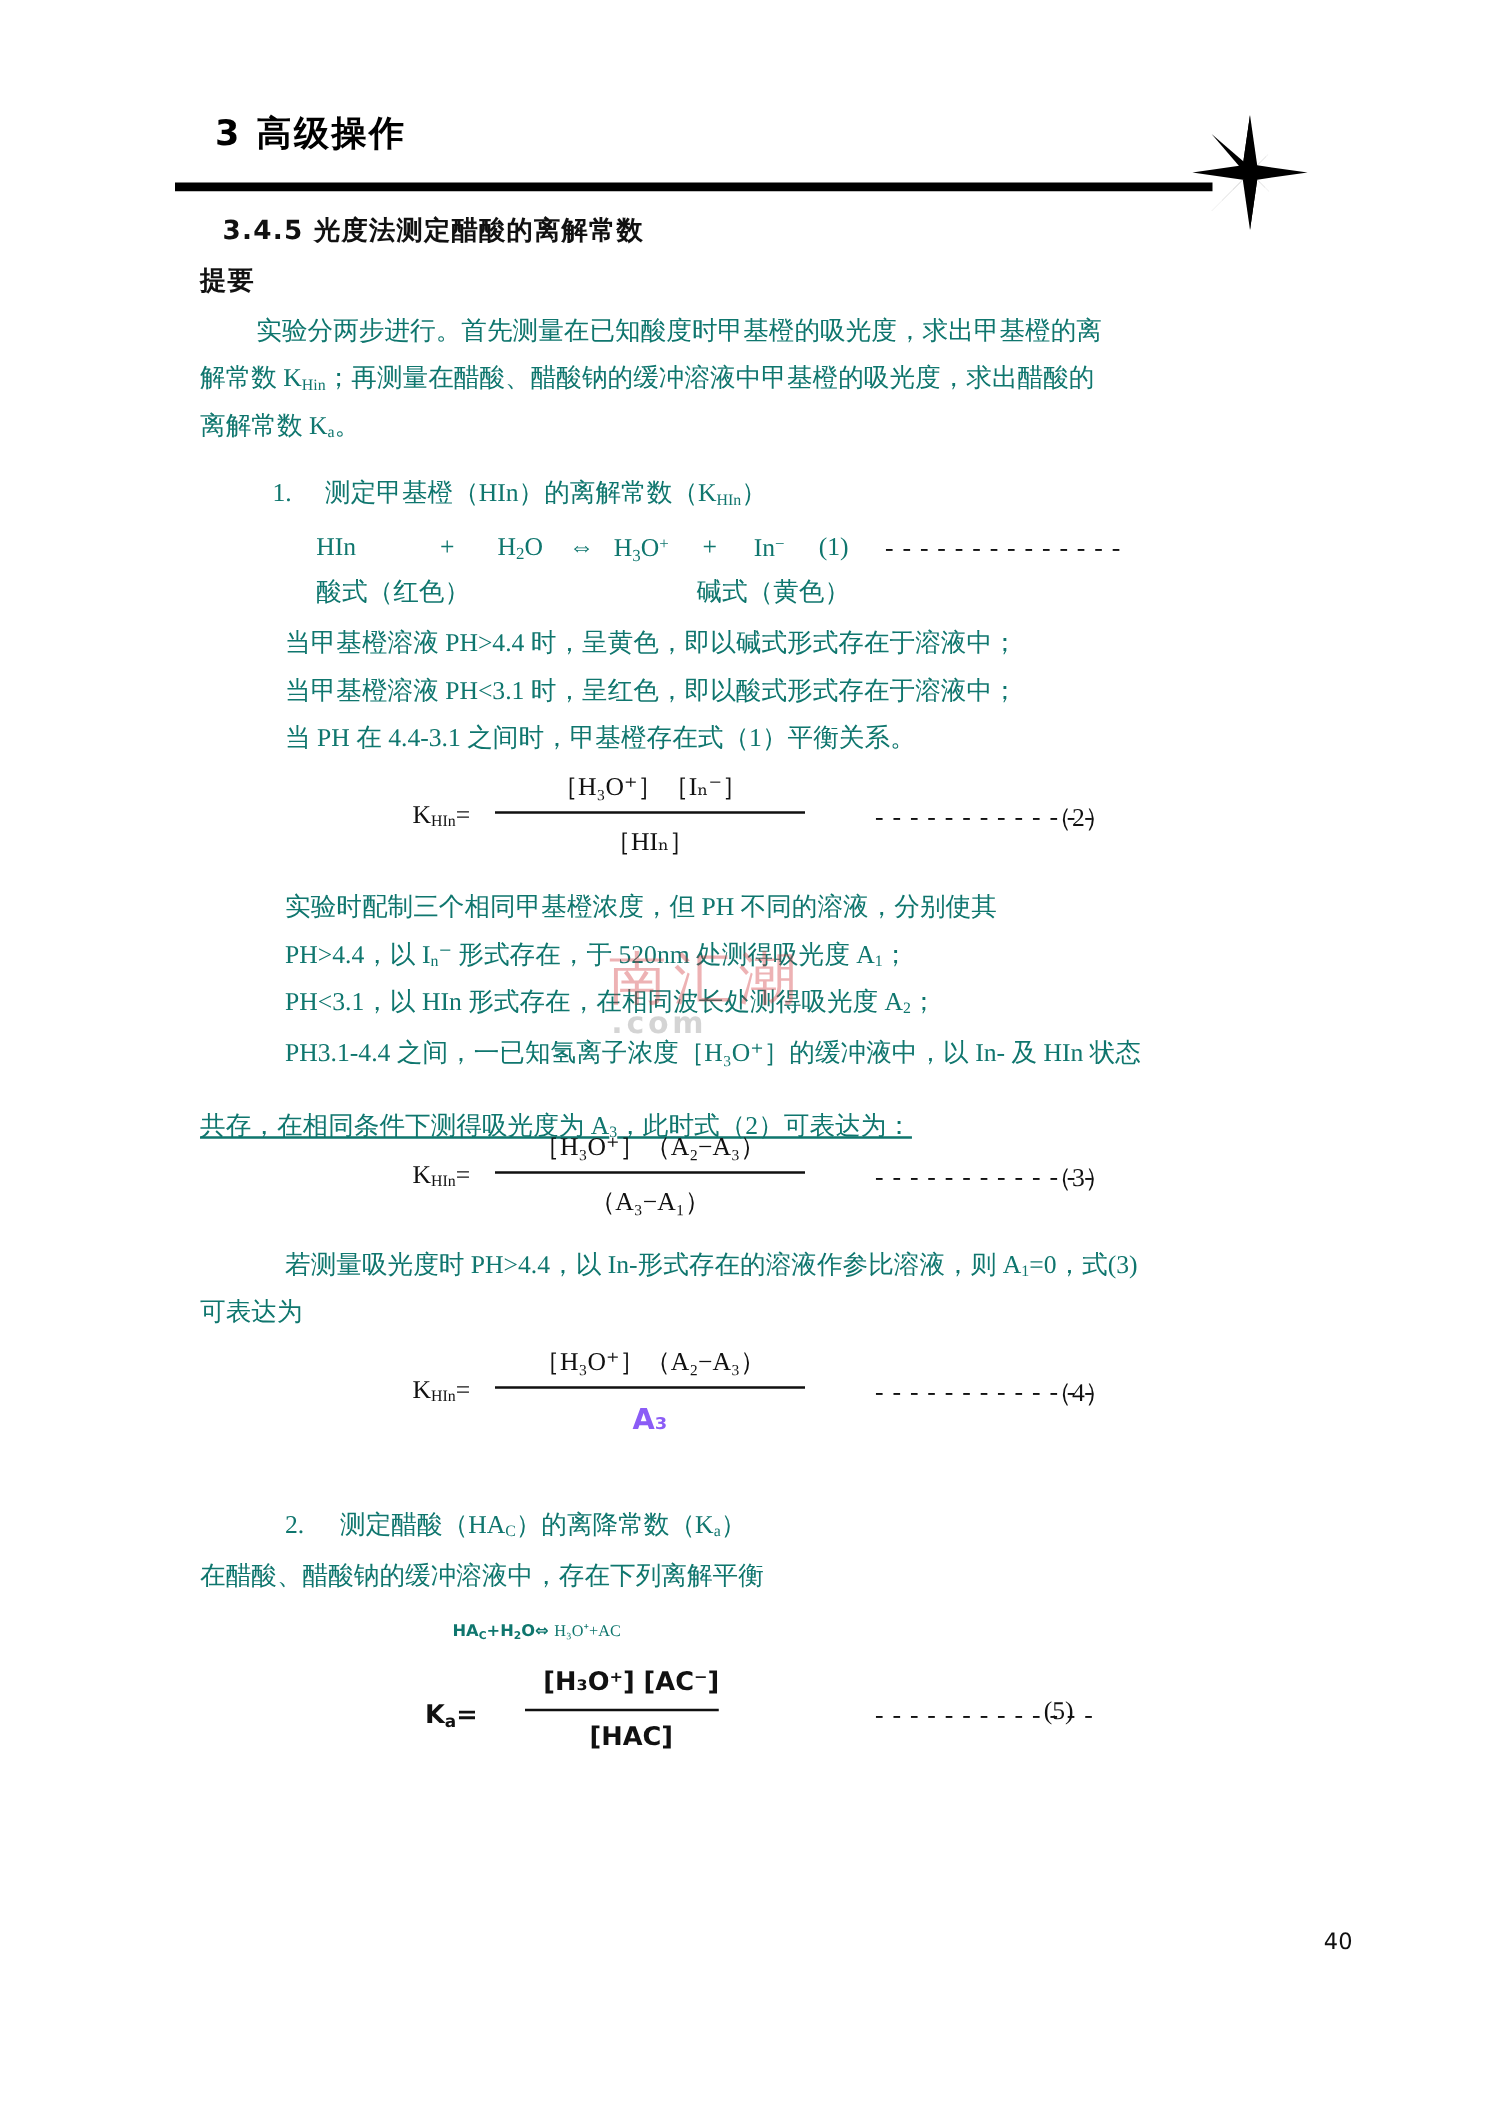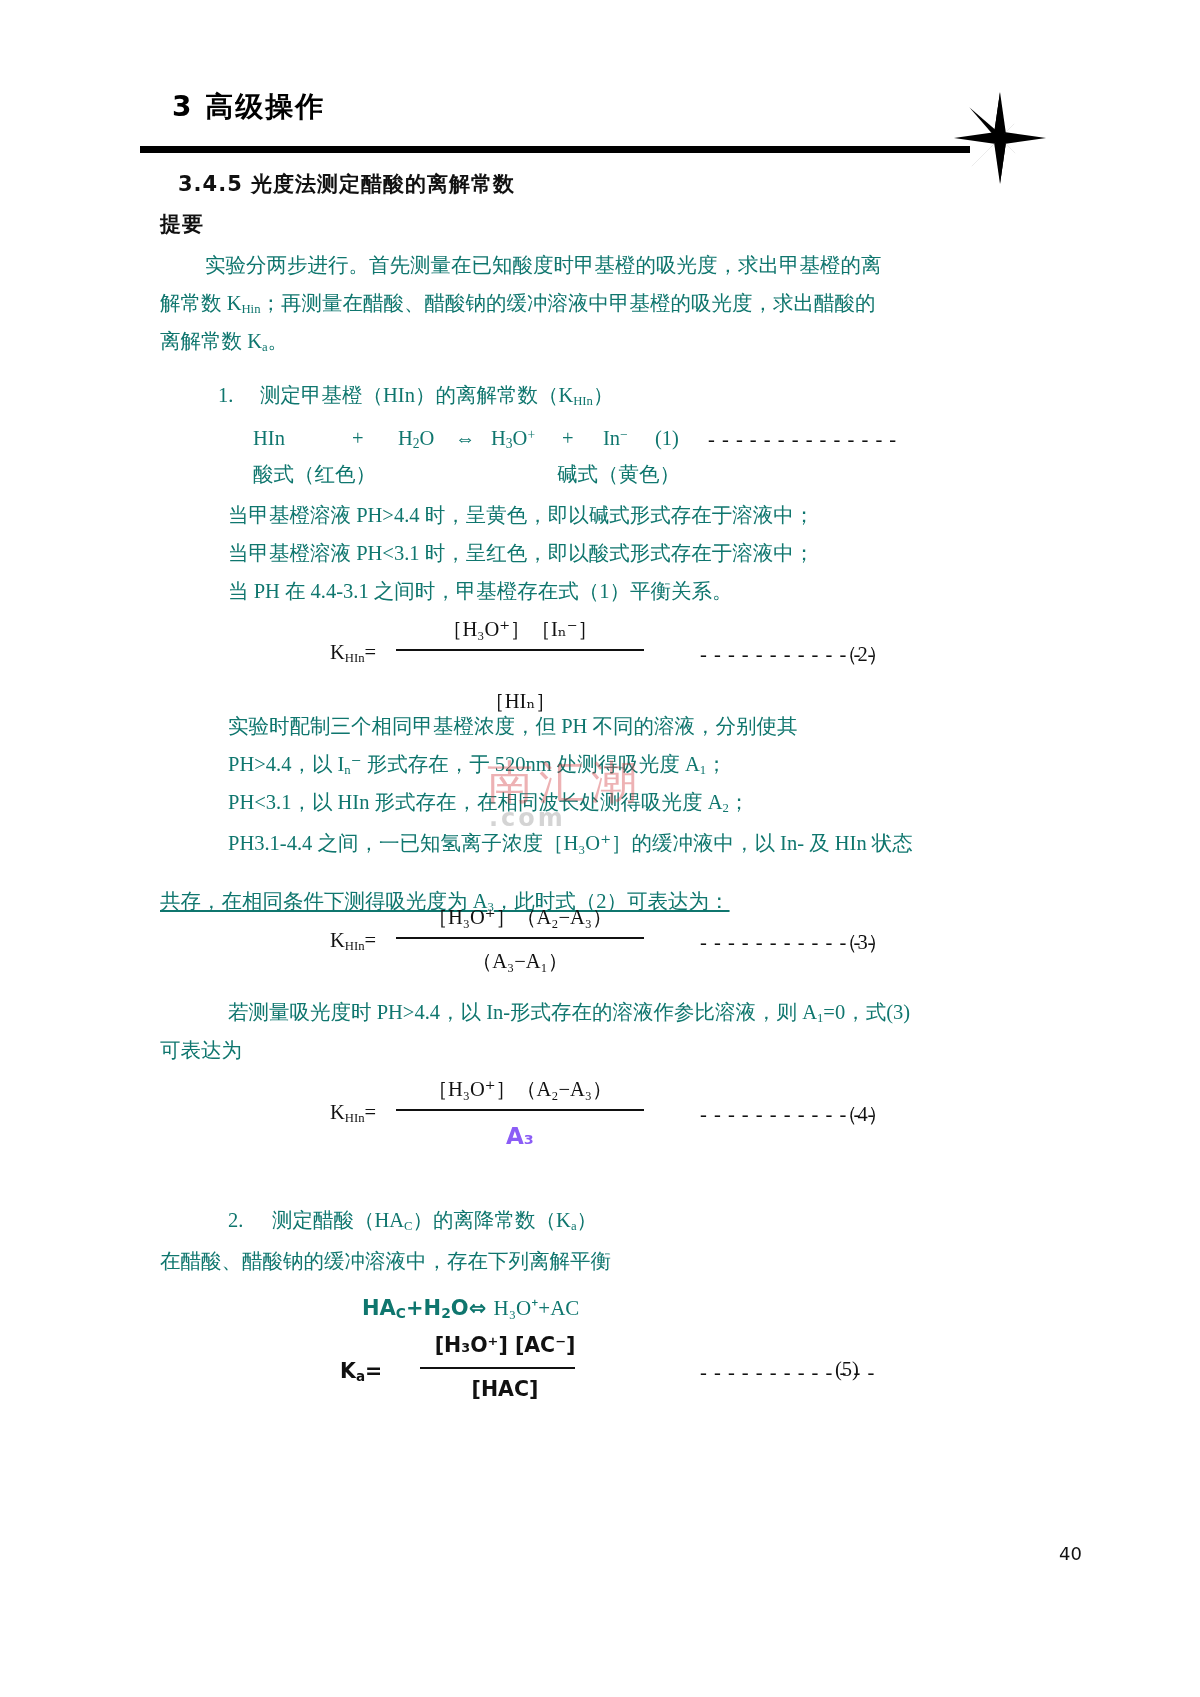--- a/index.html
+++ b/index.html
@@ -257,21 +257,21 @@
     <div class="ln" style="left:557px; top:314px;">碱式（黄色）</div>
 
     <div class="ln" style="left:228px; top:355px;">当甲基橙溶液 PH&gt;4.4 时，呈黄色，即以碱式形式存在于溶液中；</div>
     <div class="ln" style="left:228px; top:393px;">当甲基橙溶液 PH&lt;3.1 时，呈红色，即以酸式形式存在于溶液中；</div>
     <div class="ln" style="left:228px; top:431px;">当 PH 在 4.4-3.1 之间时，甲基橙存在式（1）平衡关系。</div>
 
     <div class="frac" style="left:330px; top:465px; width:300px; height:80px;">
       <div class="lhs"><span>K</span><span class="tiny-sub">HIn</span><span>=</span></div>
       <div class="num" style="left:60px; width:260px;">［H₃O⁺］［Iₙ⁻］</div>
       <div class="bar" style="left:66px; width:248px;"></div>
-      <div class="den" style="left:60px; width:260px;margin-top:28px;">［HIₙ］</div>
+      <div class="den" style="left:60px; width:260px;">［HIₙ］</div>
     </div>
     <div class="dashes" style="left:700px; top:493px;">- - - - - - - - - - - - -</div>
     <div class="eqnum" style="left:837px; top:490px;">（2）</div>
 
     <div class="ln" style="left:228px; top:566px;">实验时配制三个相同甲基橙浓度，但 PH 不同的溶液，分别使其</div>
     <div class="ln" style="left:228px; top:604px;"><span>PH&gt;4.4，以 I</span><span class="tiny-sub">n</span><span>⁻ 形式存在，于 520nm 处测得吸光度 A</span><span class="tiny-sub">1</span><span>；</span></div>
     <div class="ln" style="left:228px; top:642px;"><span>PH&lt;3.1，以 HIn 形式存在，在相同波长处测得吸光度 A</span><span class="tiny-sub">2</span><span>；</span></div>
     <div class="ln" style="left:228px; top:683px;">PH3.1-4.4 之间，一已知氢离子浓度［H₃O⁺］的缓冲液中，以 In- 及 HIn 状态</div>
     <div class="ln" style="left:160px; top:741px;text-decoration:underline;"><span>共存，在相同条件下测得吸光度为 A</span><span class="tiny-sub">3</span><span>，此时式（2）可表达为：</span></div>
 
@@ -293,21 +293,21 @@
       <div class="bar" style="left:66px; width:248px;"></div>
       <div class="den blue" style="left:60px; width:260px; top:48px;">A₃</div>
     </div>
     <div class="dashes" style="left:700px; top:953px;">- - - - - - - - - - - - -</div>
     <div class="eqnum" style="left:837px; top:950px;">（4）</div>
 
     <div class="ln" style="left:228px; top:1060px;">2.</div>
     <div class="ln" style="left:272px; top:1060px;"><span>测定醋酸（HA</span><span class="tiny-sub">C</span><span>）的离降常数（K</span><span class="tiny-sub">a</span><span>）</span></div>
     <div class="ln" style="left:160px; top:1101px;">在醋酸、醋酸钠的缓冲溶液中，存在下列离解平衡</div>
 
-    <div class="ln sans" style="left:362px; top:1148px; font-size:21px;"><span>HA</span><sub>C</sub><span>+H</span><sub>2</sub><span>O⇔</span>&nbsp;<span style="font-family:'Liberation Serif',serif; font-weight:normal;">H₃O⁺+AC</span></div>
+    <div class="ln sans" style="left:362px; top:1148px; font-size:13px;"><span>HA</span><sub>C</sub><span>+H</span><sub>2</sub><span>O⇔</span>&nbsp;<span style="font-family:'Liberation Serif',serif; font-weight:normal;">H₃O⁺+AC</span></div>
 
     <div class="frac" style="left:340px; top:1183px; width:260px; height:80px;">
       <div class="lhs sans" style="font-family:'DejaVu Sans','Liberation Sans',sans-serif; font-weight:bold;"><span>K</span><sub>a</sub><span>=</span></div>
       <div class="num sans" style="left:55px; width:220px; font-family:'DejaVu Sans','Liberation Sans',sans-serif; font-weight:bold;">[H₃O⁺] [AC⁻]</div>
       <div class="bar" style="left:80px; width:155px;"></div>
       <div class="den sans" style="left:55px; width:220px; font-family:'DejaVu Sans','Liberation Sans',sans-serif; font-weight:bold;">[HAC]</div>
     </div>
     <div class="dashes" style="left:700px; top:1211px;">- - - - - - - - - - - - -</div>
     <div class="eqnum" style="left:835px; top:1208px;">(5)</div>
 

